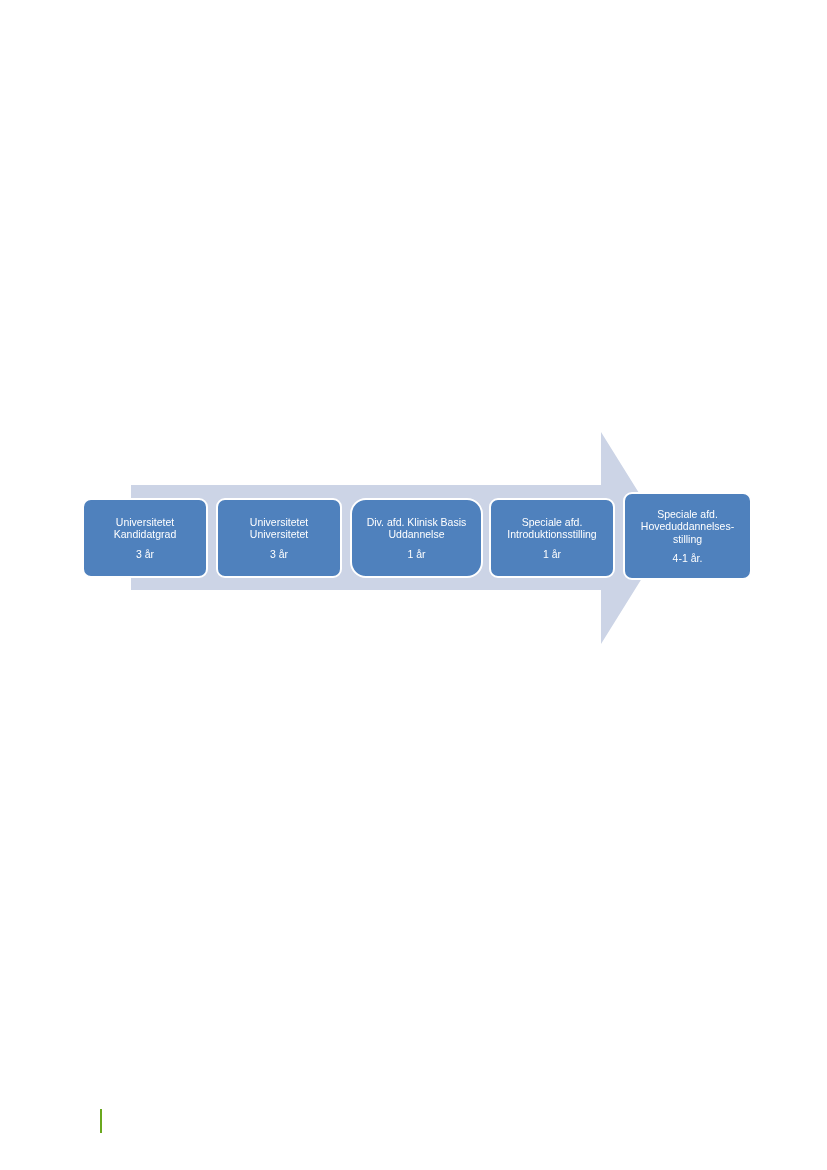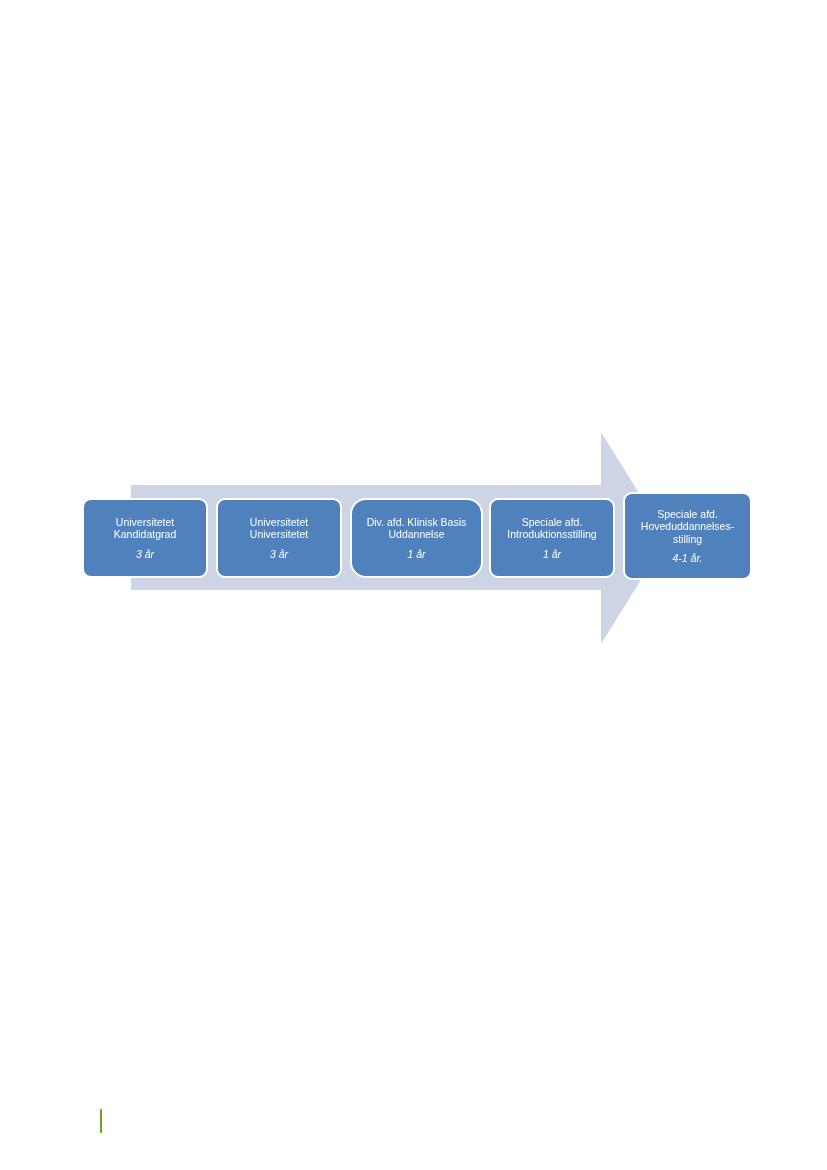--- a/index.html
+++ b/index.html
@@ -74,21 +74,20 @@
   }
 
   .stage-box .s-line {
     display: block;
     white-space: nowrap;
   }
   .stage-box .s-dur {
     display: block;
     margin-top: 7px;
     white-space: nowrap;
-    font-style: italic;
   }
 
   
   #stage-0 { left: 0px;   width: 126px; }
   #stage-1 { left: 134px; width: 126px; }
   #stage-2 { left: 268px; width: 133px; border-radius: 16px; }
   #stage-3 { left: 407px; width: 126px; }
   #stage-4 { left: 541px; width: 129px; }
 
   

